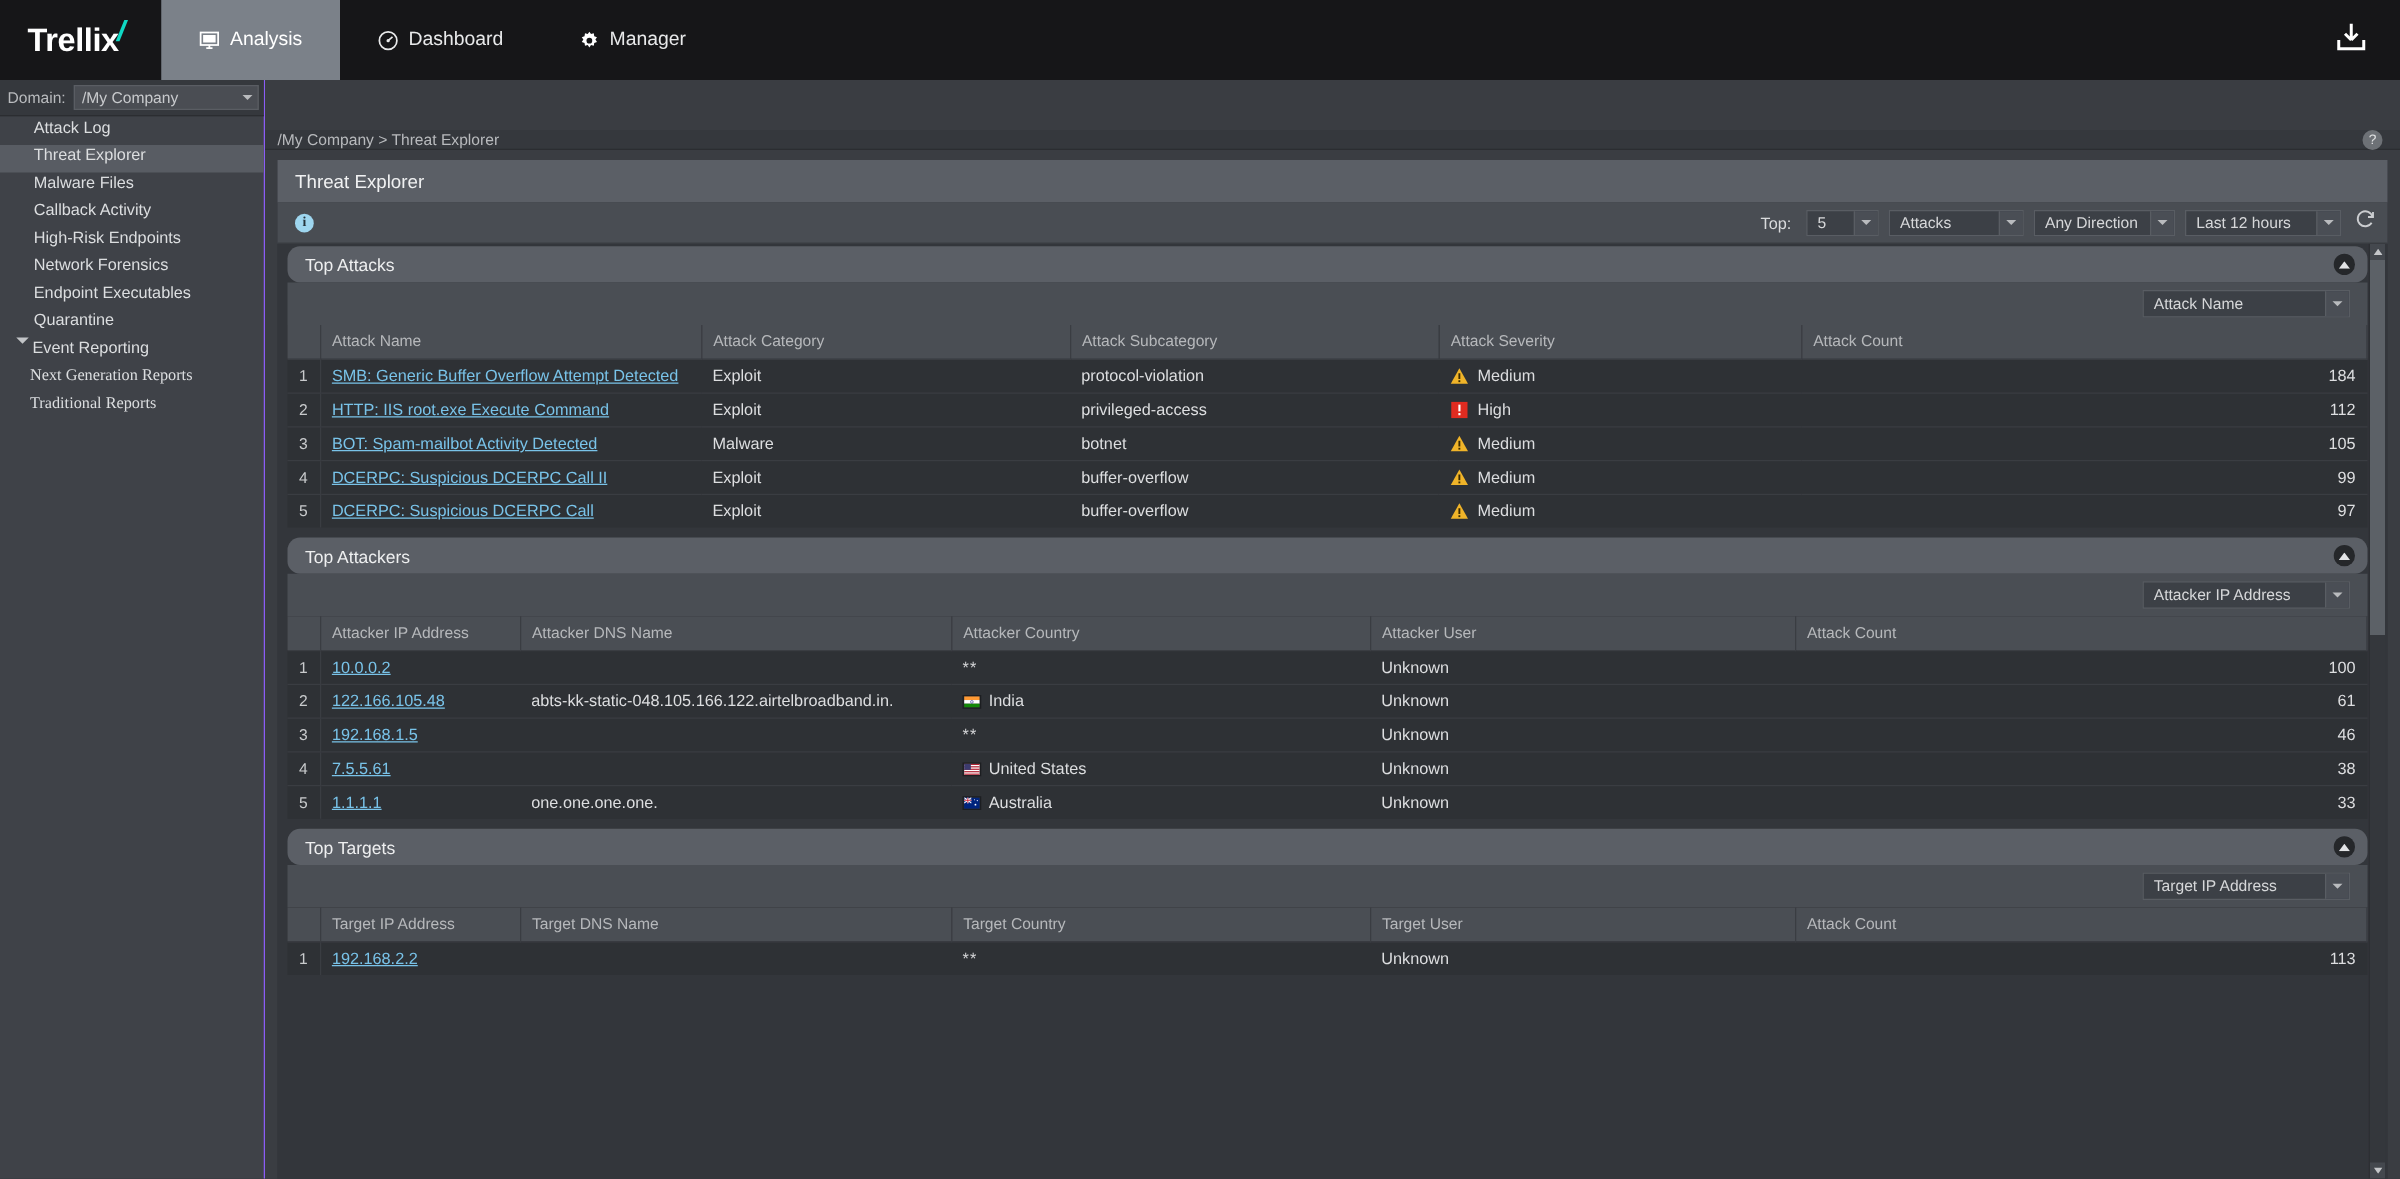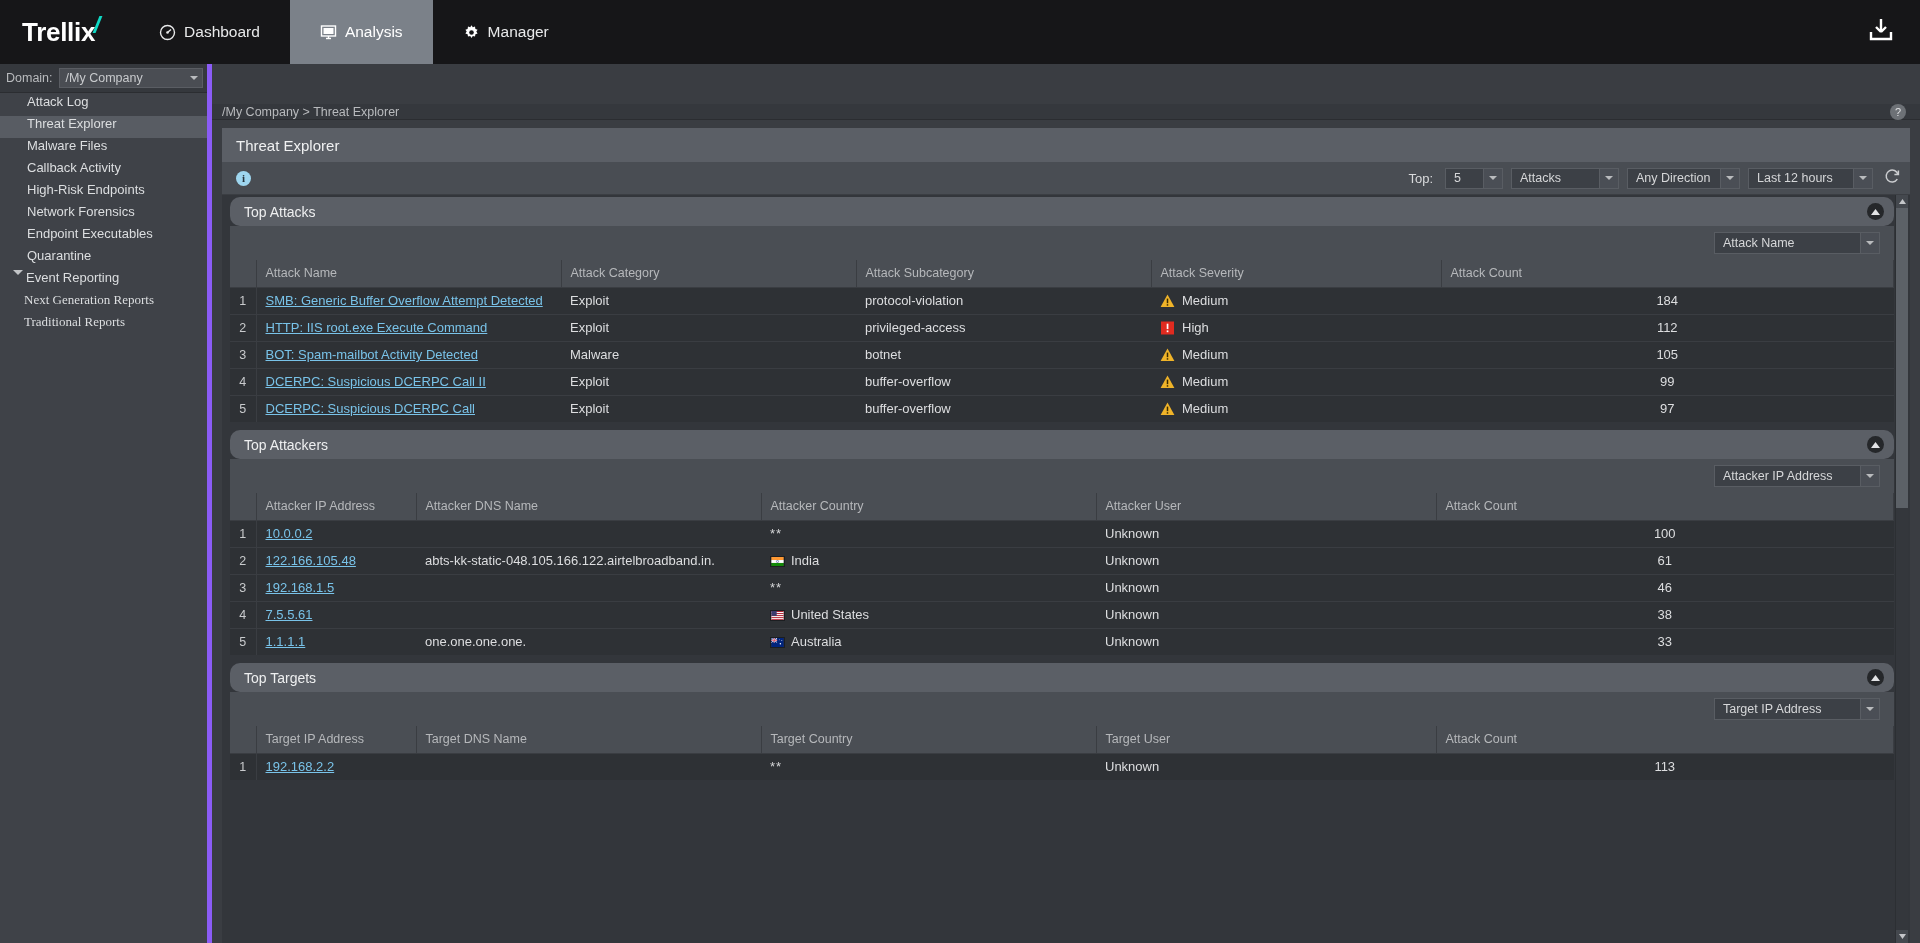--- a/index.html
+++ b/index.html
@@ -42,21 +42,21 @@
     padding-right: 24px;
   }
   .dl-icon { cursor: pointer; }
 
   
   .body-wrap { display: flex; height: 879px; }
 
   
   .sidebar {
     width: 212px; background: #3f4248;
-    border-right: 5px solid #8b5cf6;
+    border-right: 1px solid #8b5cf6;
     flex: 0 0 212px;
     display: flex; flex-direction: column;
   }
   .domain-bar {
     height: 29px; background: #35383d;
     display: flex; align-items: center;
     padding-left: 6px; gap: 6px;
     border-bottom: 1px solid #2b2d31;
   }
   .domain-label { font-size: 12.5px; color: #b9bbbe; }
@@ -203,21 +203,21 @@
   table.grid th.num { width: 26px; padding: 0; }
   table.grid td {
     font-size: 13px; color: #dddee0; height: 27px;
     padding: 0 9px; border-bottom: 1px solid #3a3d42;
   }
   table.grid td.idx {
     width: 26px; text-align: center; color: #c9cbcd;
     font-size: 12.5px; padding: 0;
     border-right: 1px solid #3a3d42;
   }
-  table.grid td.right { text-align: center; }
+  table.grid td.right { text-align: right; }
   table.grid tr:last-child td { border-bottom: none; }
   a.cell-link {
     color: #79c3e9; text-decoration: underline; cursor: pointer; font-size: 13px;
   }
   .sev { display: flex; align-items: center; gap: 7px; }
   .sev-ico { width: 15px; height: 14px; flex: 0 0 15px; }
   .flag {
     width: 15px; height: 11px; display: inline-block;
     vertical-align: middle; margin-right: 6px;
     border: 1px solid #1c1e21;
@@ -238,41 +238,41 @@
 </head>
 <body>
 
 <div class="topnav">
   <div class="brand">
     <span>Trellix</span>
     <span class="slash"></span>
   </div>
   <div class="navtabs">
 
-    <div class="navtab">
-      <span>
-        <svg width="17" height="17" viewBox="0 0 17 17">
-            <circle cx="8.5" cy="8.5" r="7" fill="none" stroke="#e8e9ea" stroke-width="1.4"></circle>
-            <path d="M8.5 8.5 L12 5.5" stroke="#e8e9ea" stroke-width="1.4" fill="none"></path>
-            <circle cx="8.5" cy="8.5" r="1.3" fill="#e8e9ea"></circle>
-          </svg>
-      </span>
-      <span>Dashboard</span>
-    </div>
-
     <div class="navtab active">
       <span>
         <svg width="17" height="17" viewBox="0 0 17 17">
             <rect x="1.5" y="2" width="14" height="10" fill="none" stroke="#fff" stroke-width="1.4"></rect>
             <rect x="3.5" y="4" width="10" height="6" fill="#fff"></rect>
             <path d="M6 14.5h5" stroke="#fff" stroke-width="1.4"></path>
             <path d="M8.5 12v2.5" stroke="#fff" stroke-width="1.4"></path>
           </svg>
       </span>
       <span>Analysis</span>
+    </div>
+
+    <div class="navtab">
+      <span>
+        <svg width="17" height="17" viewBox="0 0 17 17">
+            <circle cx="8.5" cy="8.5" r="7" fill="none" stroke="#e8e9ea" stroke-width="1.4"></circle>
+            <path d="M8.5 8.5 L12 5.5" stroke="#e8e9ea" stroke-width="1.4" fill="none"></path>
+            <circle cx="8.5" cy="8.5" r="1.3" fill="#e8e9ea"></circle>
+          </svg>
+      </span>
+      <span>Dashboard</span>
     </div>
 
 
 
     <div class="navtab">
       <span>
         <svg width="17" height="17" viewBox="0 0 17 17">
             <path d="M8.5 1.3l1.3 1.9 2.2-.6.4 2.3 2.2.8-1.3 1.9 1.3 1.9-2.2.8-.4 2.3-2.2-.6-1.3 1.9-1.3-1.9-2.2.6-.4-2.3-2.2-.8 1.3-1.9-1.3-1.9 2.2-.8.4-2.3 2.2.6z" fill="#fff"></path>
             <circle cx="8.5" cy="8.5" r="2.3" fill="#161618"></circle>
           </svg>

